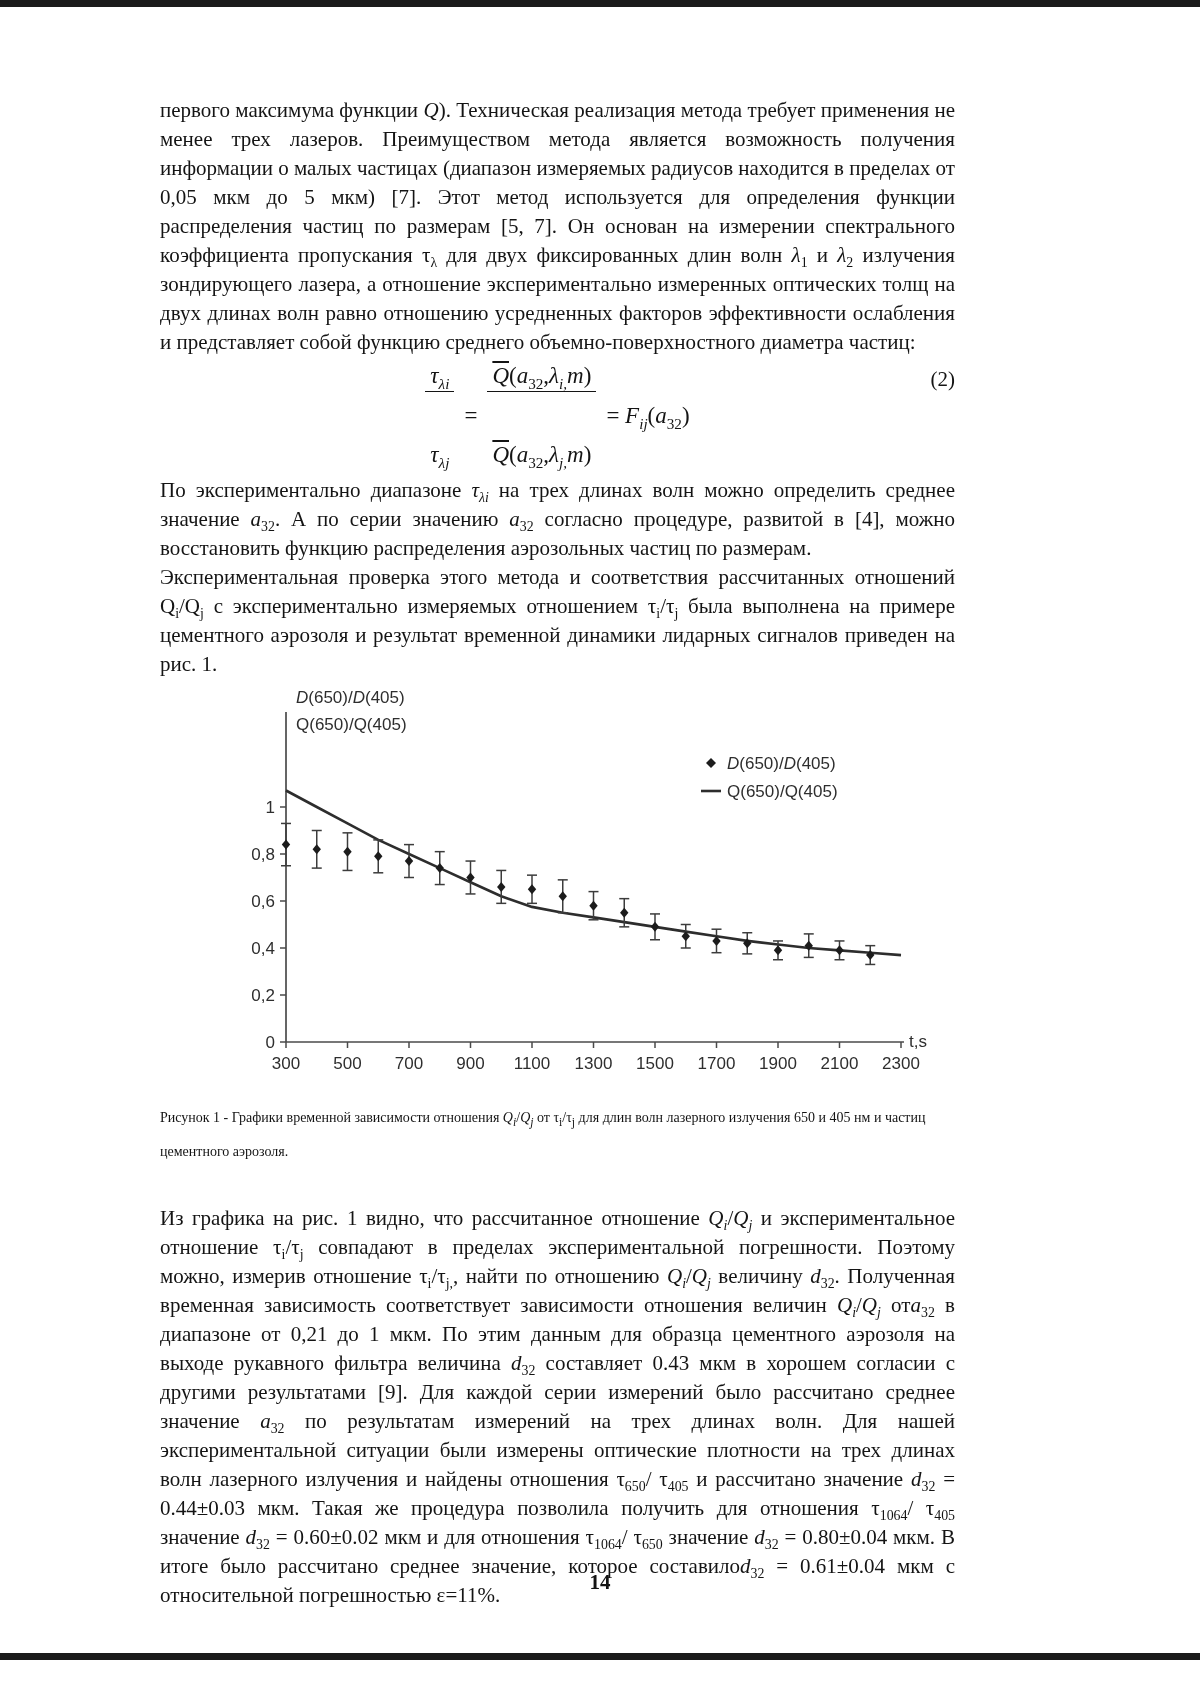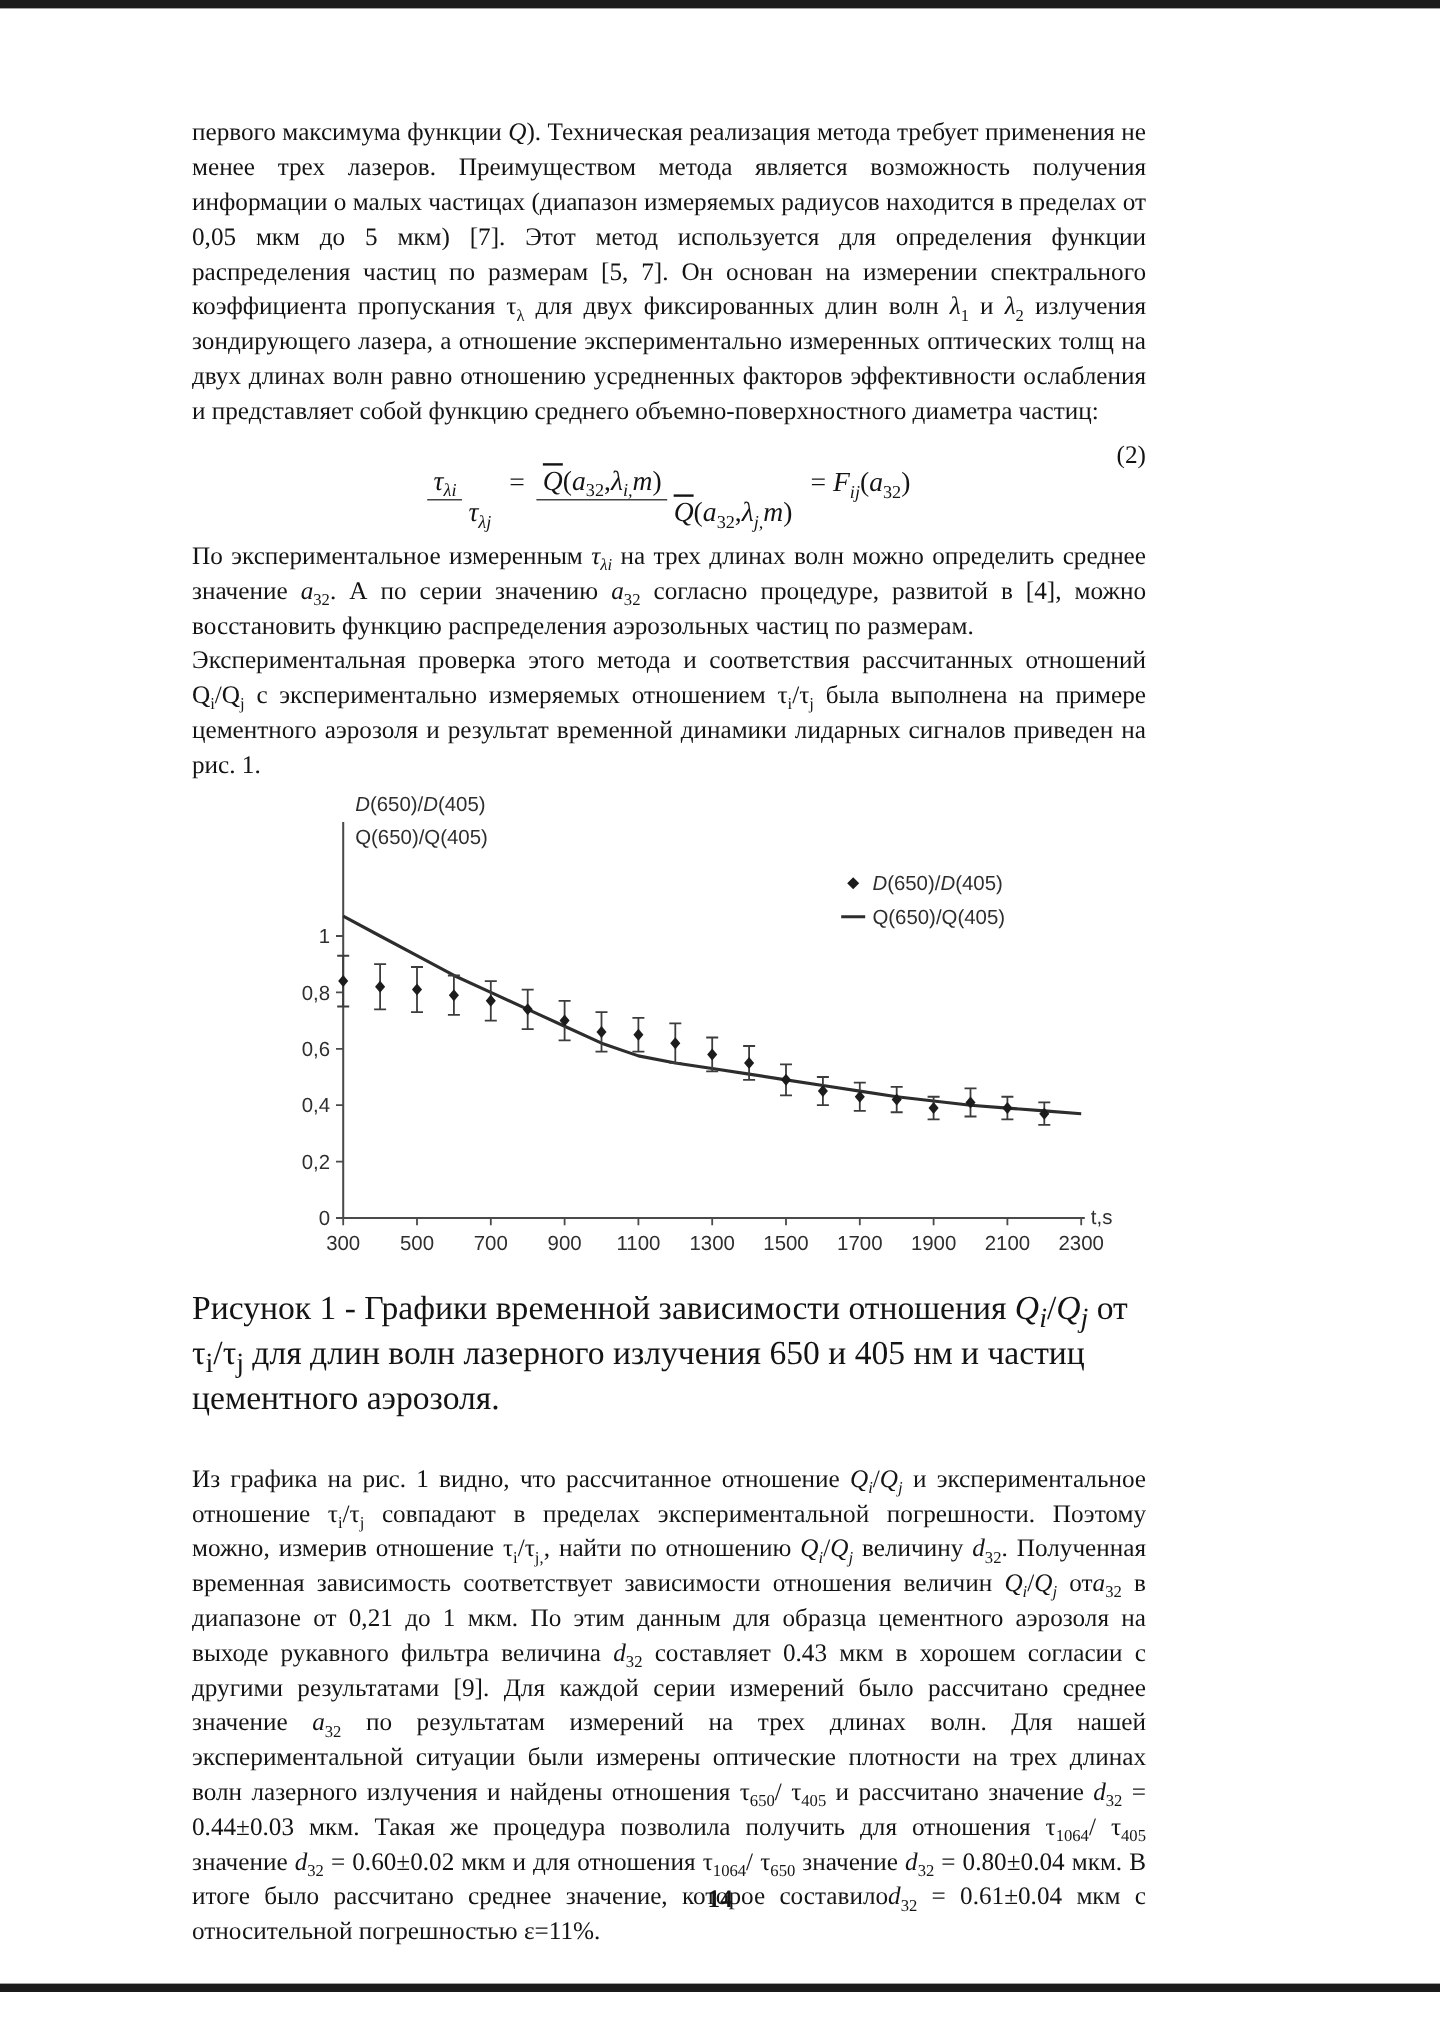--- a/index.html
+++ b/index.html
@@ -9,28 +9,28 @@
   .scan-edge.top{top:0;}
   .scan-edge.bottom{bottom:0;}
   .content{position:absolute;left:160px;top:96px;width:795px;}
   p.body{margin:0;font-size:21px;line-height:29px;text-align:justify;}
   p.body sub, .eq sub{font-size:66%;line-height:0;}
   sub.it{font-style:italic;}
   i.over{font-style:italic;text-decoration:overline;}
   .eq-row{position:relative;display:flex;justify-content:center;align-items:center;
           margin:6px 0 8px 0;min-height:78px;}
   .eq{display:flex;align-items:center;font-size:23px;font-style:normal;gap:10px;}
-  .frac{display:inline-flex;flex-direction:row;align-items:center;}
+  .frac{display:inline-flex;flex-direction:column;align-items:center;}
   .frac .num{display:block;padding:0 5px 2px 5px;border-bottom:1.6px solid #141414;text-align:center;}
   .frac .den{display:block;padding:2px 5px 0 5px;text-align:center;margin-top:48px;}
   .eq-number{position:absolute;right:0;top:4px;font-size:21px;}
   figure.fig{margin:8px 0 0 88px;width:690px;}
   svg.chart{display:block;}
   svg.chart text{font-family:"Liberation Sans","DejaVu Sans",sans-serif;}
-  p.caption{margin:18px 0 0 0;font-size:28px;line-height:29px;text-align:left;}
+  p.caption{margin:18px 0 0 0;font-size:14px;line-height:29px;text-align:left;}
   p.last{margin-top:38px;}
   .page-num{position:absolute;top:1570px;left:0;width:1200px;text-align:center;
             font-size:21px;color:#141414;font-weight:bold;}
 </style>
 </head>
 <body>
 
 <div class="page">
   <div class="scan-edge top"></div>
 
@@ -46,21 +46,21 @@
         <span class="eq-sign">=</span>
         <span class="frac">
           <span class="num"><i class="over">Q</i><span>(</span><i>a</i><sub>32</sub><span>,</span><i>λ</i><sub class="it">i,</sub><i>m</i><span>)</span></span>
           <span class="den"><i class="over">Q</i><span>(</span><i>a</i><sub>32</sub><span>,</span><i>λ</i><sub class="it">j,</sub><i>m</i><span>)</span></span>
         </span>
         <span><span>= </span><i>F</i><sub class="it">ij</sub><span>(</span><i>a</i><sub>32</sub><span>)</span></span>
       </div>
       <span class="eq-number">(2)</span>
     </div>
 
-    <p class="body"><span>По экспериментальное измеренным </span><i>τ</i><sub class="it">λi</sub><span> на трех длинах волн можно определить среднее значение </span><i>a</i><sub>32</sub><span>. А по серии значению </span><i>a</i><sub>32</sub><span> согласно процедуре, развитой в [4], можно восстановить функцию распределения аэрозольных частиц по размерам.</span></p>
+    <p class="body"><span>По экспериментально диапазоне </span><i>τ</i><sub class="it">λi</sub><span> на трех длинах волн можно определить среднее значение </span><i>a</i><sub>32</sub><span>. А по серии значению </span><i>a</i><sub>32</sub><span> согласно процедуре, развитой в [4], можно восстановить функцию распределения аэрозольных частиц по размерам.</span></p>
     <p class="body"><span>Экспериментальная проверка этого метода и соответствия рассчитанных отношений Q</span><sub>i</sub><span>/Q</span><sub>j</sub><span> с экспериментально измеряемых отношением τ</span><sub>i</sub><span>/τ</span><sub>j</sub><span> была выполнена на примере цементного аэрозоля и результат временной динамики лидарных сигналов приведен на рис. 1.</span></p>
 
     <figure class="fig">
       <svg class="chart" width="690" height="398" viewBox="0 0 690 398">
           <line x1="38" y1="25" x2="38" y2="355" stroke="#4a4a4a" stroke-width="1.7"></line>
           <line x1="38" y1="355" x2="656" y2="355" stroke="#4a4a4a" stroke-width="1.7"></line>
           <line x1="38" y1="355" x2="38" y2="361" stroke="#4a4a4a" stroke-width="1.5"></line>
           <text x="38" y="382" text-anchor="middle" font-size="17" fill="#2e2e2e">300</text>
           <line x1="99.5" y1="355" x2="99.5" y2="361" stroke="#4a4a4a" stroke-width="1.5"></line>
           <text x="99.5" y="382" text-anchor="middle" font-size="17" fill="#2e2e2e">500</text>

